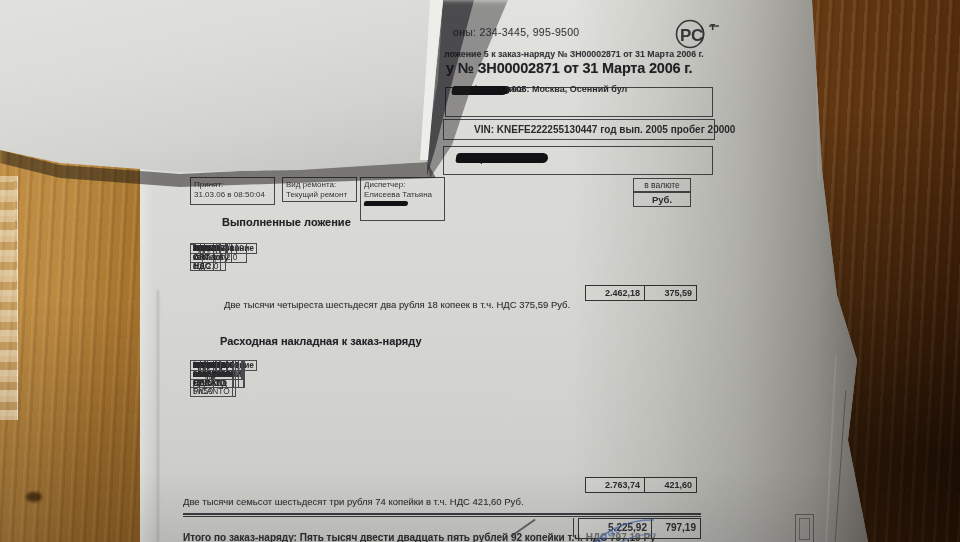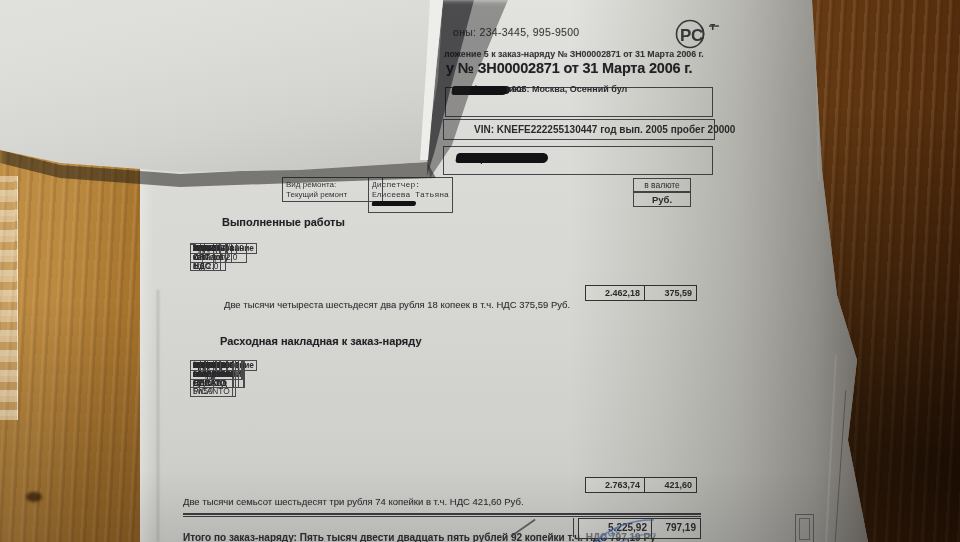--- a/index.html
+++ b/index.html
@@ -52,22 +52,22 @@
   .bx{border:1px solid #46464a;box-sizing:border-box;}
   .addr-box{left:305px;top:87px;width:268px;height:30px;padding:2px 6px;font-size:9px;font-weight:700;line-height:11.5px;}
   .addr-box .ln{position:static;display:flex;align-items:center;gap:3px;white-space:nowrap;}
   .vin-box{left:303px;top:119px;width:272px;height:21px;font-size:10px;font-weight:700;line-height:19px;padding-left:30px;white-space:nowrap;}
   .tel-box{left:303px;top:146px;width:270px;height:29px;font-size:9.5px;font-weight:700;}
   .tel-box .ln{position:static;display:flex;align-items:center;gap:3px;margin:11px 0 0 12px;white-space:nowrap;}
   .redact{display:inline-block;background:#121214;border-radius:4px 6px 5px 3px;transform:skewX(-8deg);}
 
   .st-box{font-size:8px;line-height:9.5px;padding:2px 3px;color:#333336;}
   .b-accept{left:50px;top:177px;width:85px;height:28px;}
-  .b-repair{left:142px;top:177px;width:101px;height:25px;}
-  .b-disp{left:228px;top:177px;width:85px;height:36px;font-family:Liberation Mono, monospace;}
+  .b-repair{left:142px;top:177px;width:75px;height:25px;}
+  .b-disp{left:220px;top:177px;width:85px;height:44px;}
   .b-closed{left:323px;top:177px;width:78px;height:28px;border-width:2px;border-color:#222;
             font-size:11px;font-weight:700;text-align:center;line-height:24px;color:#1d1d20;}
   .b-cur1{left:493px;top:178px;width:58px;height:14px;font-size:8.5px;text-align:center;line-height:12px;}
   .b-cur2{left:493px;top:192px;width:58px;height:15px;font-size:9.5px;font-weight:600;text-align:center;line-height:13px;}
   .st-box div{position:static;}
 
   
   .h-works{left:82px;top:216px;font-size:11px;font-weight:700;color:#222226;}
   .h-parts{left:80px;top:335px;font-size:11px;font-weight:700;color:#222226;}
   .words1{left:43px;top:299px;font-size:9.5px;color:#2e2e32;margin-left:41px;}
@@ -156,33 +156,37 @@
 
     <div class="bx vin-box">VIN: KNEFE222255130447 год вып. 2005 пробег 20000</div>
 
     <div class="bx tel-box">
       <div class="ln">
           <span>телефоны: 8 9</span>
         <span class="redact" style="width:92px;height:10px;"></span>
         </div>
     </div>
 
+    <div class="bx st-box b-accept">
+      <div>Принят:</div>
+      <div>31.03.06 в 08:50:04</div>
+    </div>
     <div class="bx st-box b-repair">
       <div>Вид ремонта:</div>
       <div>Текущий ремонт</div>
     </div>
     <div class="bx st-box b-disp">
       <div>Диспетчер:</div>
       <div>Елисеева Татьяна</div>
       <div class="redact" style="width:44px;height:5px;"></div>
     </div>
     <div class="bx b-cur1">в валюте</div>
     <div class="bx b-cur2">Руб.</div>
 
-    <div class="h-works txt">Выполненные работы</div>
+    <div class="h-works txt">Выполненные ложение</div>
 
     <table class="grid t-works">
       <colgroup>
           <col style="width:27px">
           <col style="width:78px">
           <col style="width:213px">
           <col style="width:44px">
           <col style="width:33px">
           <col style="width:58px">
           <col style="width:52px">

